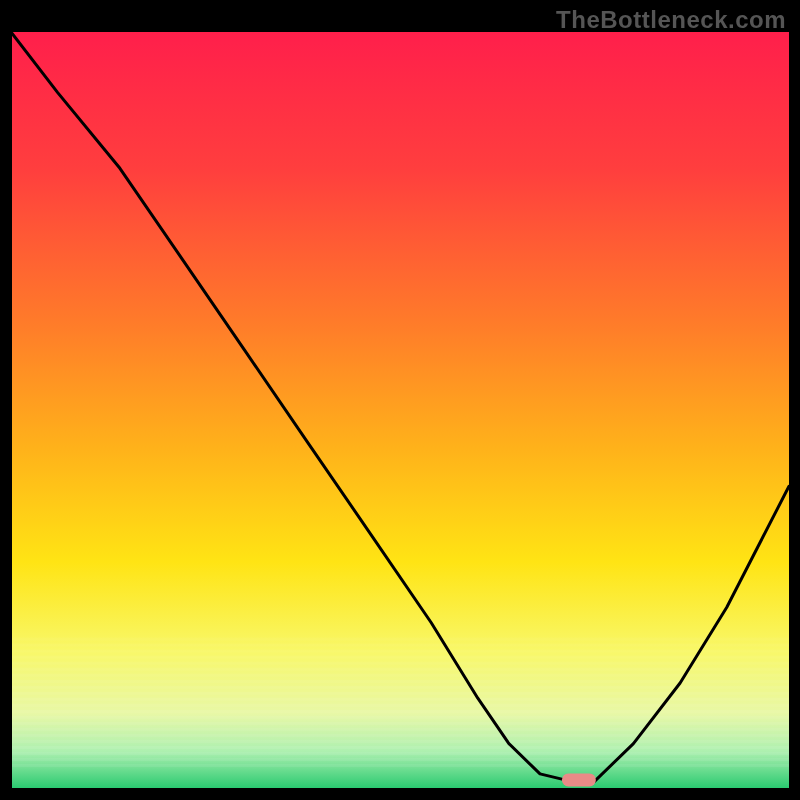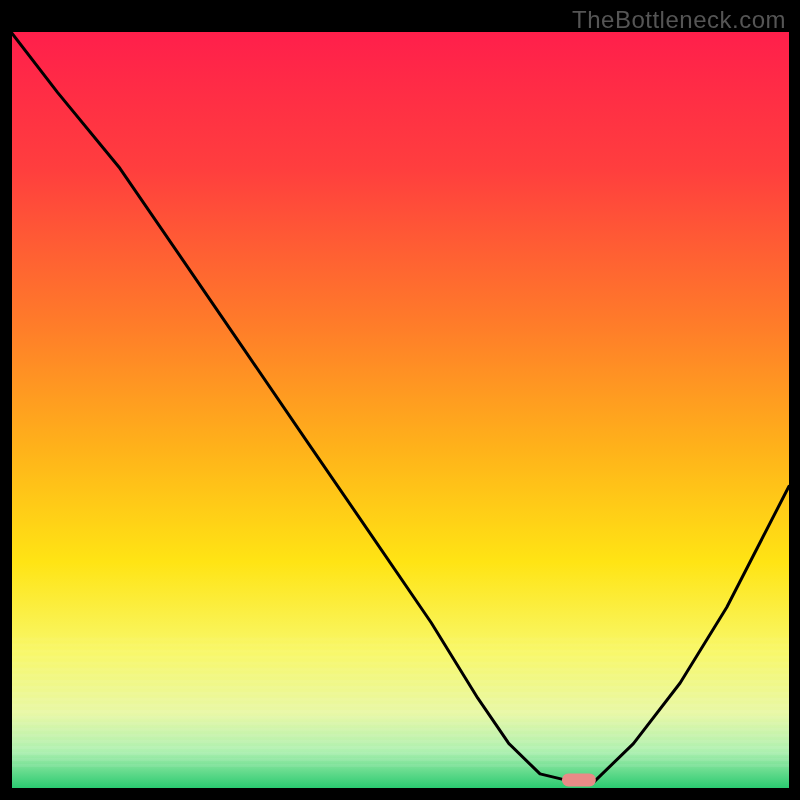--- a/index.html
+++ b/index.html
@@ -14,21 +14,21 @@
     position: relative;
     width: 800px;
     height: 800px;
   }
   .watermark {
     position: absolute;
     top: 6px;
     right: 14px;
     color: #555;
     font-size: 24px;
-    font-weight: normal;
+    font-weight: bold;
     letter-spacing: 0.5px;
     z-index: 10;
   }
   .frame {
     position: absolute;
     left: 11px;
     top: 32px;
     width: 778px;
     height: 757px;
     background: #000;

